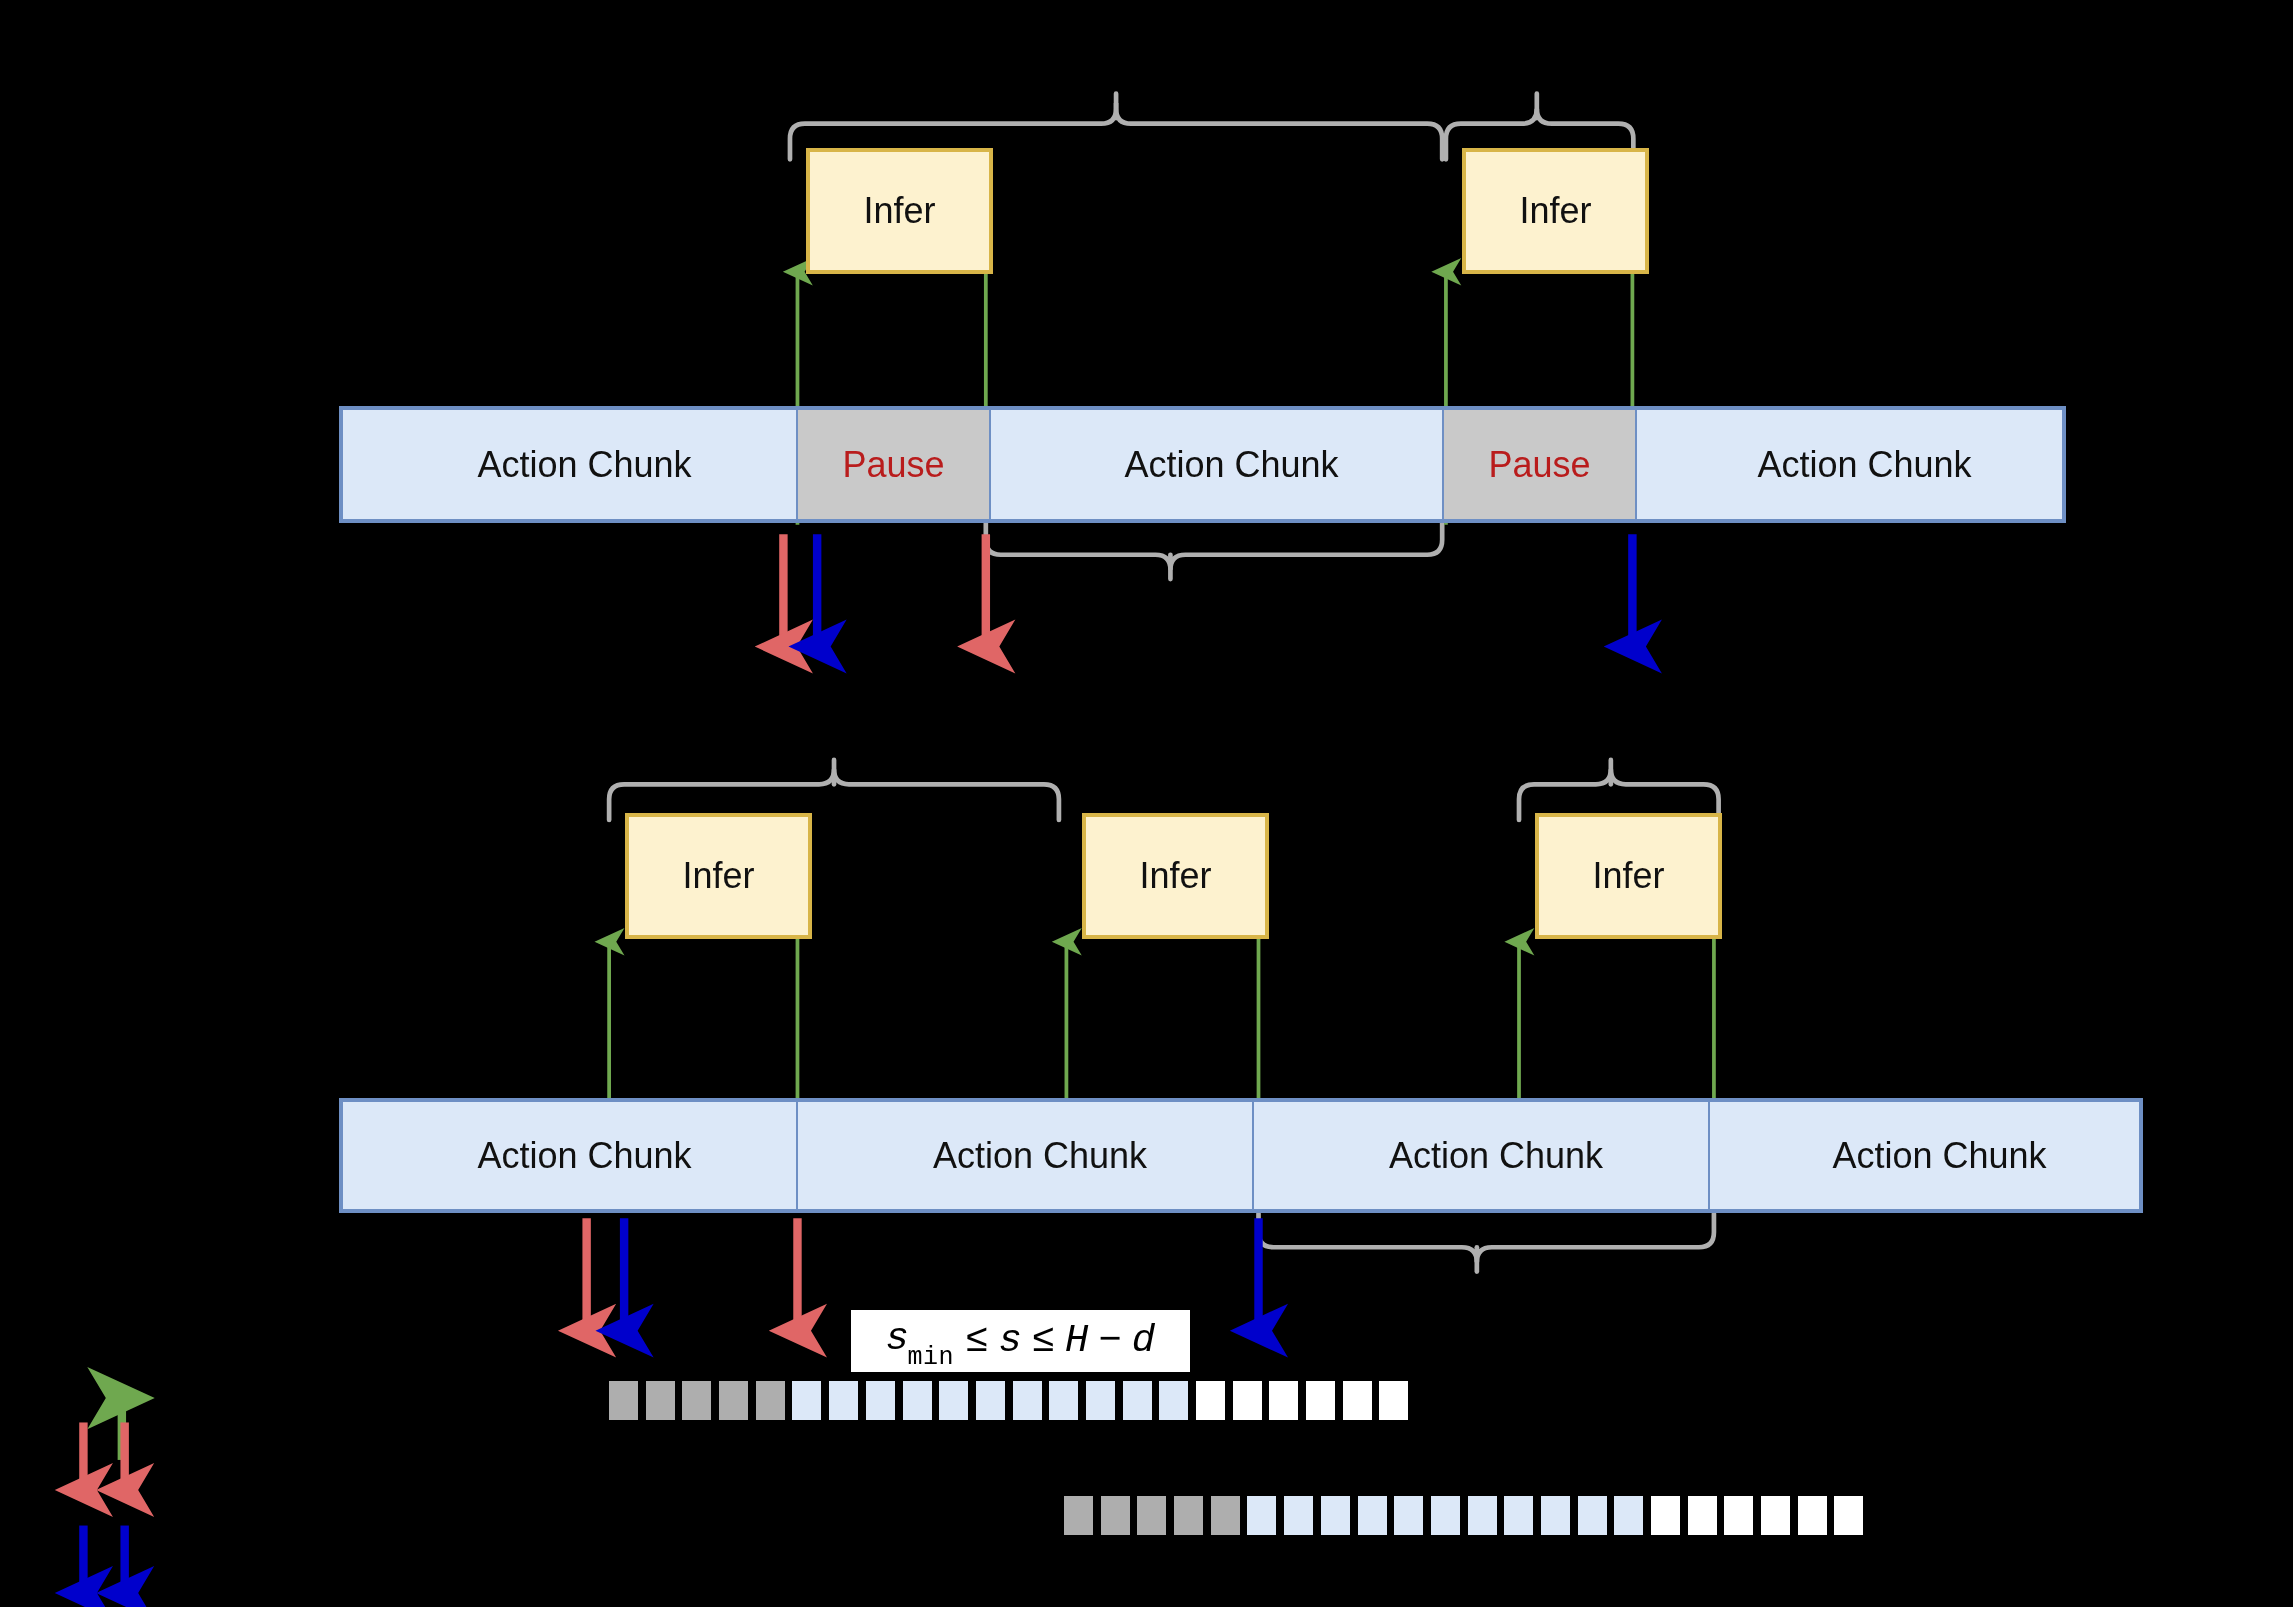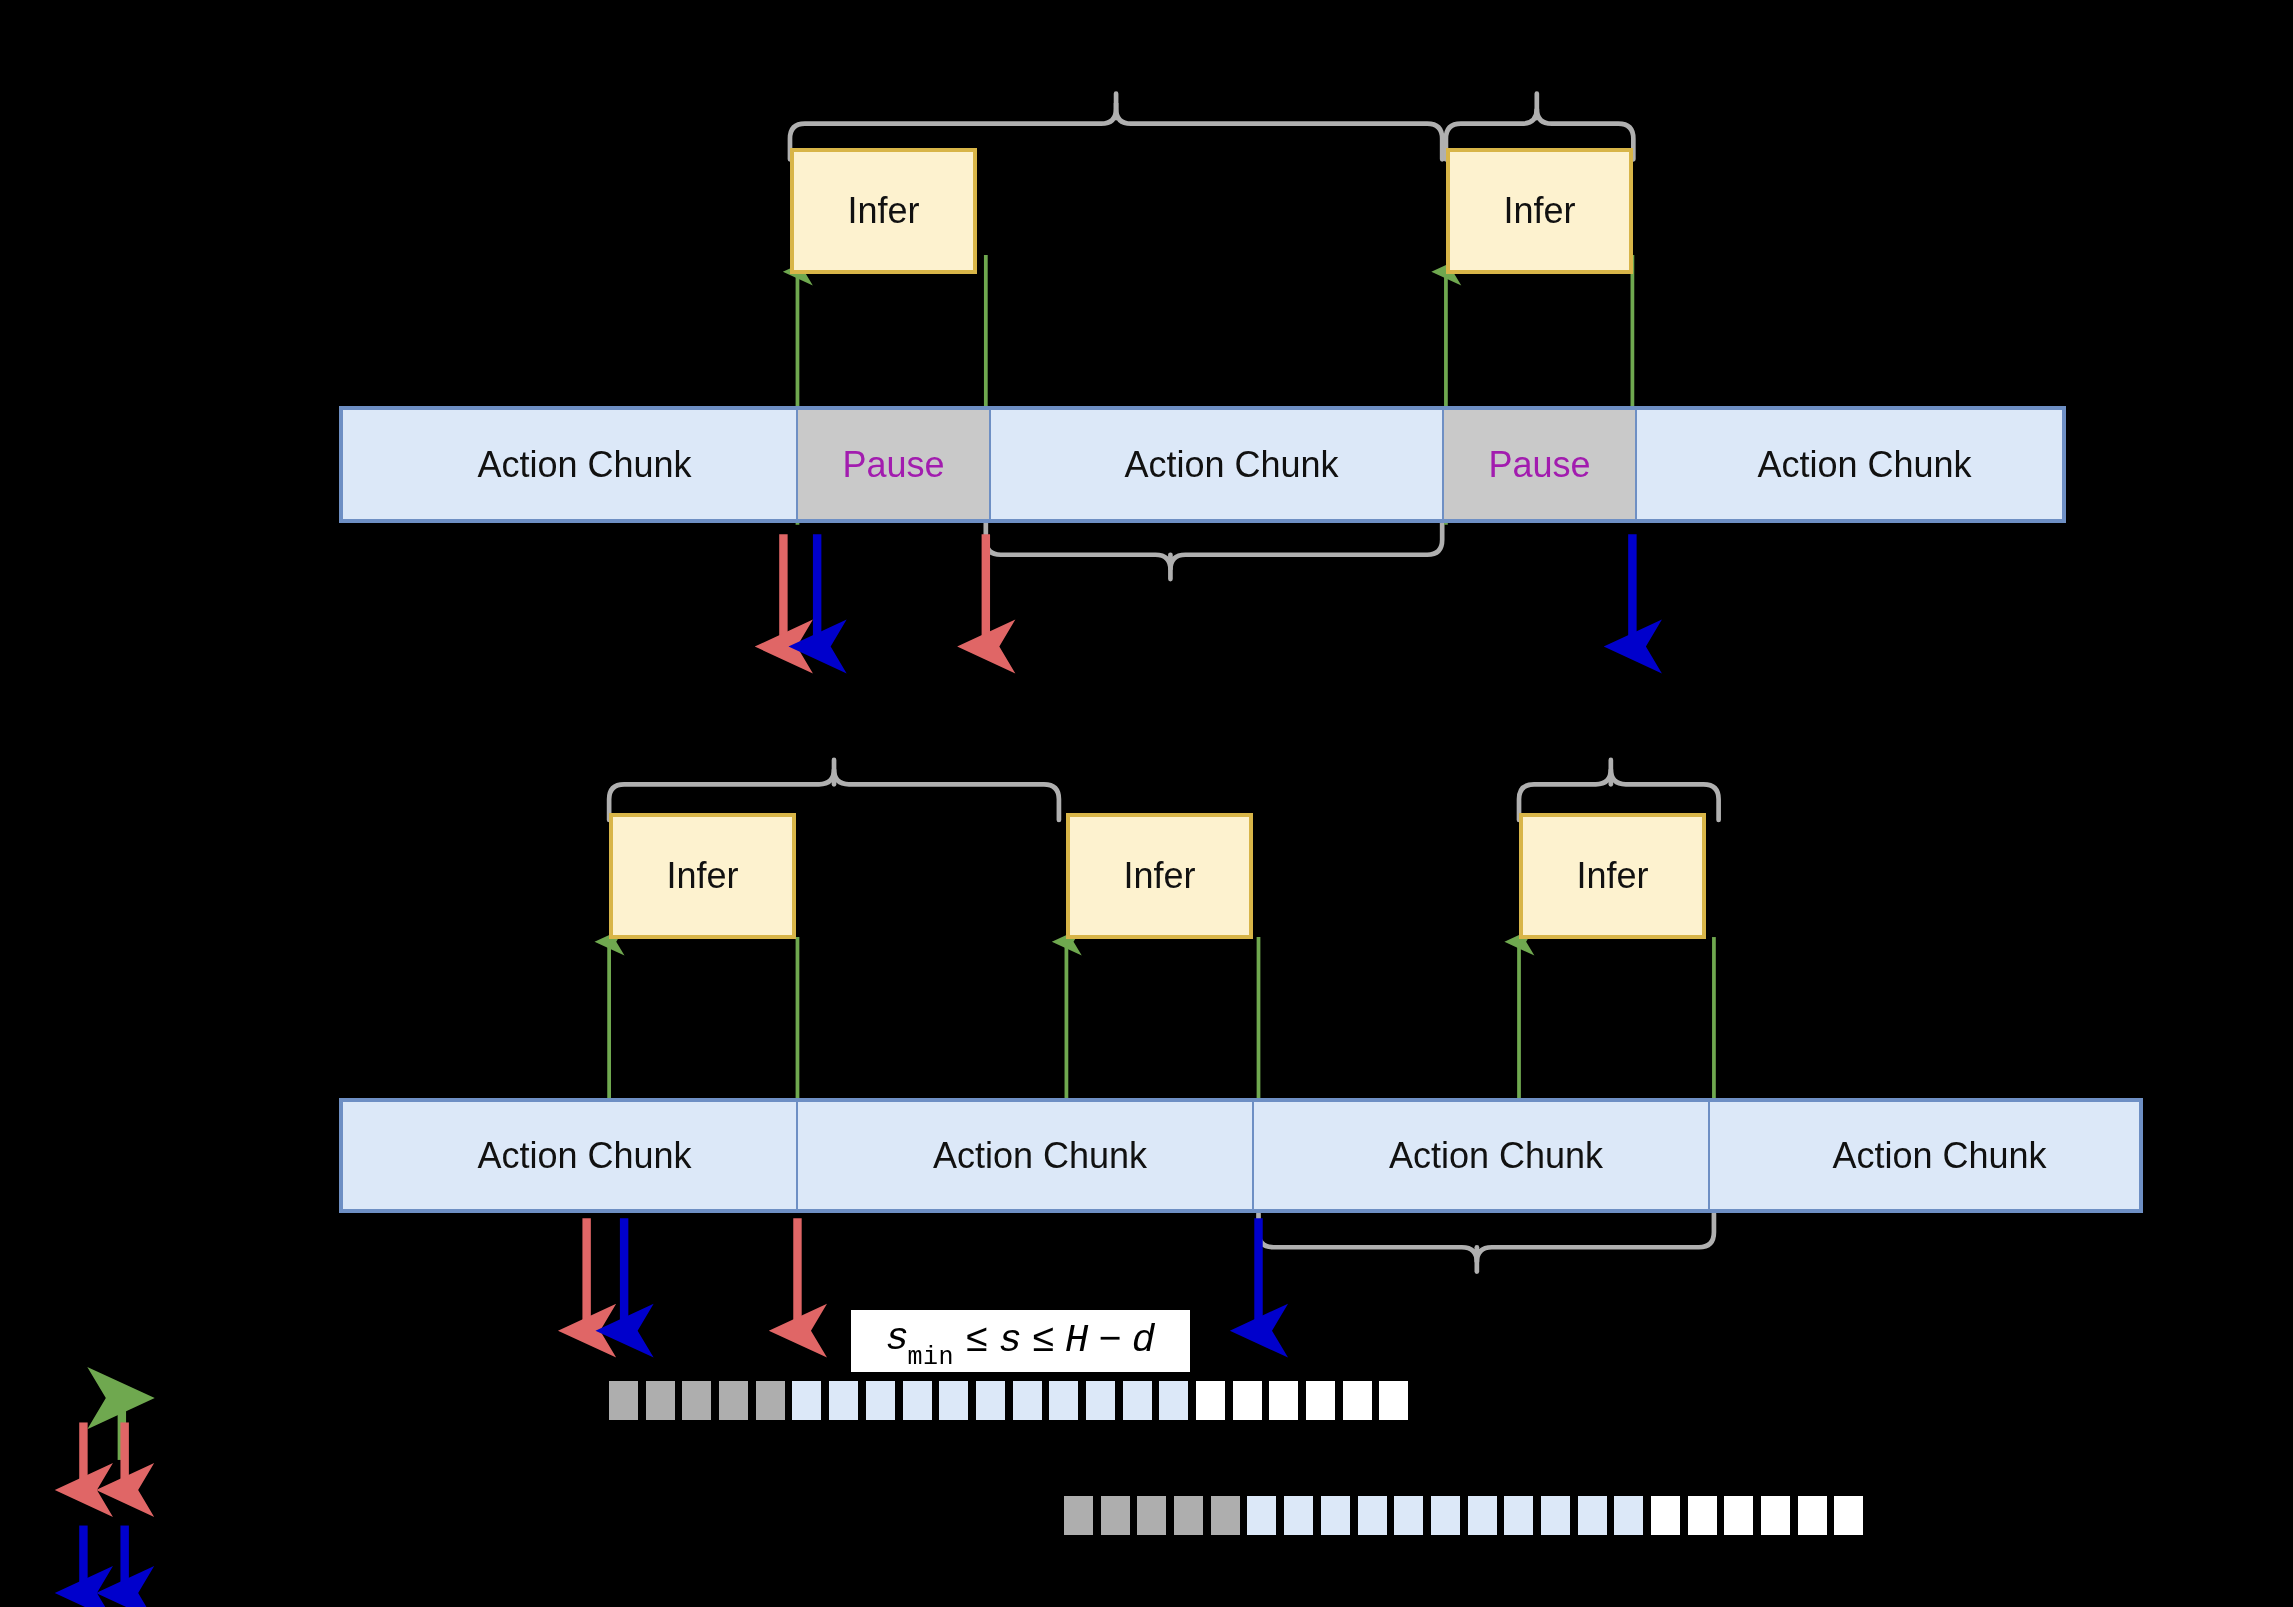--- a/index.html
+++ b/index.html
@@ -37,35 +37,36 @@
   .seg {
     box-sizing: border-box;
     display: flex;
     align-items: center;
     justify-content: center;
     font-size: 36px;
     color: #111111;
     position: relative;
   }
   .seg.chunk { background: #dce8f8; padding-left: 30px; }
-  .seg.pause { background: #c9c9c9; color: #a21caf; }
+  .seg.pause { background: #c9c9c9; color: #b91c1c; }
   .seg + .seg { border-left: 2.8px solid #6e8fc4; }
   .seg.pause, .seg.pause + .seg { border-left-color: #6e8fc4; }
 
   
   .infer {
     position: absolute;
     box-sizing: border-box;
     background: #fdf2cf;
     border: 4.7px solid #d8b548;
     display: flex;
     align-items: center;
     justify-content: center;
     font-size: 36px;
     color: #111111;
+    margin-left: 16px;
   }
 
   
   .formula {
     position: absolute;
     background: #ffffff;
     color: #000000;
     display: flex;
     align-items: center;
     justify-content: center;

